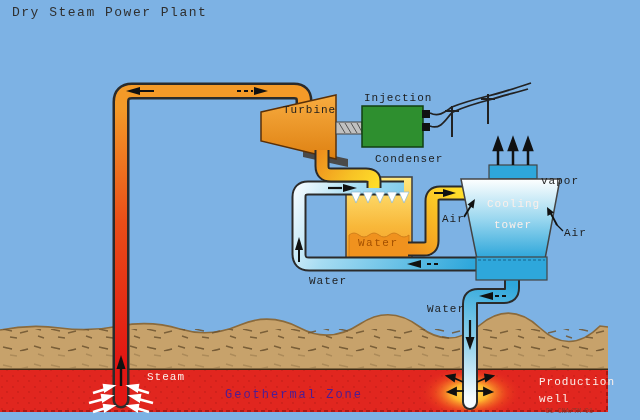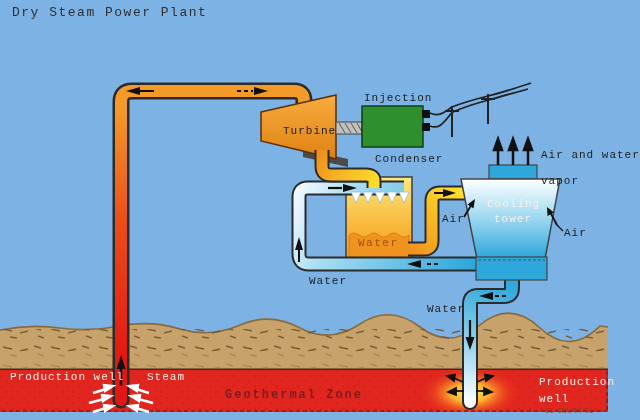--- a/index.html
+++ b/index.html
@@ -8,21 +8,21 @@
     background:var(--sky,#7DB2E4);
     font-family:"Liberation Mono","DejaVu Sans Mono",monospace;
   }
   .canvas svg{position:absolute;left:0;top:0;}
   .lbl{
     position:absolute;white-space:pre;line-height:1;
     font-size:11px;letter-spacing:1px;color:var(--label_dark,#1D1D1D);
   }
   .lbl.title{font-size:13px;letter-spacing:1.5px;color:#2F2F2F;}
   .lbl.white{color:var(--label_light,#FBEFEA);font-family:Liberation Mono, monospace;}
-  .lbl.pink{color:#7f1d1d;font-size:12px;letter-spacing:2px;font-weight:bold;}
+  .lbl.pink{color:#4c1d95;font-size:12px;letter-spacing:2px;}
   .lbl.waterOrange{color:#A35000;letter-spacing:1.5px;}
   .lbl.tiny{font-size:6.5px;letter-spacing:0;color:#8B3A2E;}
 </style>
 </head>
 <body>
 
 <div class="canvas">
 
 <svg width="640" height="420" viewBox="0 0 640 420">
   <defs>
@@ -237,31 +237,29 @@
     <g>
       <line x1="563" y1="231" x2="556" y2="224" stroke="#111" stroke-width="1.2"></line>
       <line x1="557" y1="225" x2="550" y2="212" stroke="#111" stroke-width="1.8"></line>
       <polygon points="547,207 554,212.5 547.5,216" fill="#111"></polygon>
     </g>
   </g>
 </svg>
 
 <span class="lbl title" style="left:12px;top:6px">Dry Steam Power Plant</span>
 <span class="lbl" style="left:364px;top:93px">Injection</span>
-<span class="lbl" style="left:283px;top:126px">Turbine</span>
+<span class="lbl" style="left:283px;top:105px">Turbine</span>
 <span class="lbl" style="left:375px;top:154px">Condenser</span>
 <span class="lbl waterOrange" style="left:358px;top:238px">Water</span>
 <span class="lbl white" style="left:487px;top:199px">Cooling</span>
-<span class="lbl white" style="left:494px;top:214px">tower</span>
-<span class="lbl" style="left:541px;top:150px">Air and water</span>
+<span class="lbl white" style="left:494px;top:220px">tower</span>
 <span class="lbl" style="left:541px;top:176px">vapor</span>
 <span class="lbl" style="left:442px;top:214px">Air</span>
 <span class="lbl" style="left:564px;top:228px">Air</span>
 <span class="lbl" style="left:309px;top:276px">Water</span>
 <span class="lbl" style="left:427px;top:304px">Water</span>
-<span class="lbl white" style="left:10px;top:372px">Production well</span>
 <span class="lbl white" style="left:147px;top:372px">Steam</span>
 <span class="lbl pink" style="left:225px;top:389px">Geothermal Zone</span>
 <span class="lbl white" style="left:539px;top:377px">Production</span>
 <span class="lbl white" style="left:539px;top:394px">well</span>
 <span class="lbl tiny" style="left:546px;top:409px">DL-CHA/TM-01</span>
 
 </div>
 
 </body></html>

